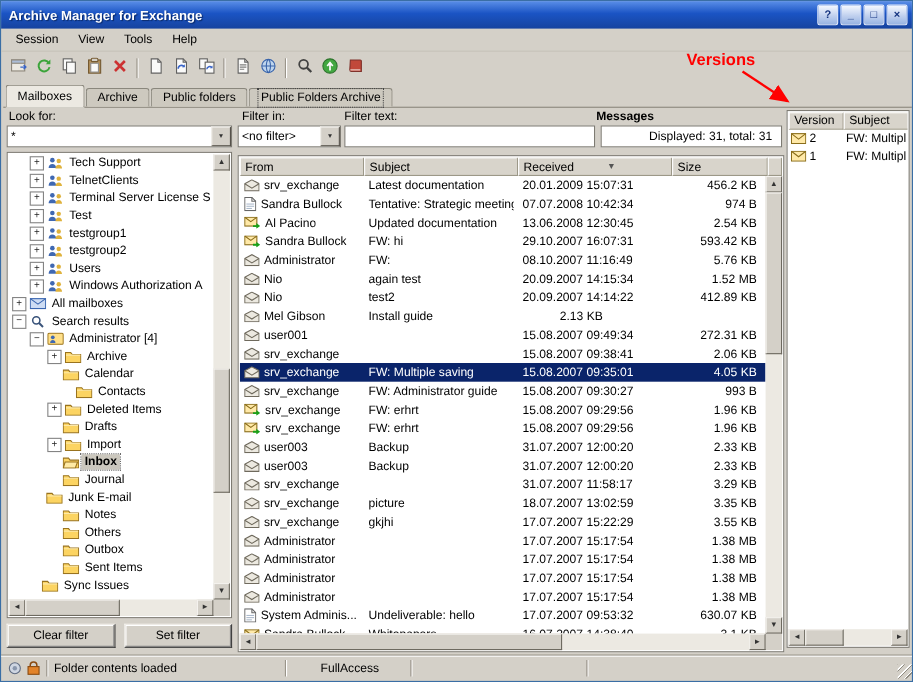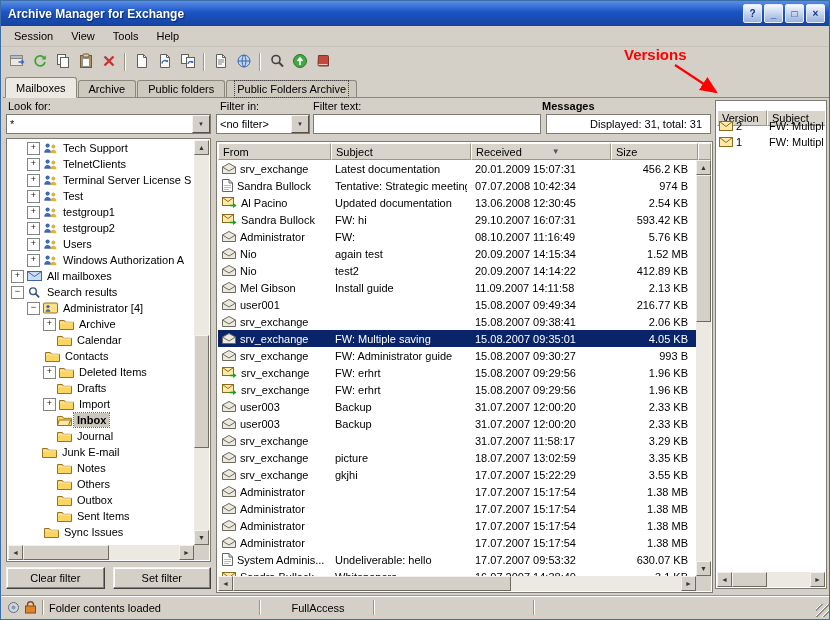--- a/index.html
+++ b/index.html
@@ -63,21 +63,21 @@
   .tbody{position:absolute;left:1px;top:18px;right:16px;bottom:16px;overflow:hidden;}
   .tr{height:17px;display:flex;align-items:center;}
   .tr.selected{background:var(--sel,#0a246a);color:#fff;}
   .td{height:17px;flex:none;display:flex;align-items:center;gap:4px;padding:0 4px;box-sizing:border-box;overflow:hidden;}
   .td.size{justify-content:flex-end;padding-right:10px;}
   .cell-text{white-space:nowrap;overflow:hidden;}
   .mico{flex:none;display:flex;align-items:center;}
 
   
   .right-panel{position:absolute;left:714px;top:2px;width:112px;height:489px;background:#fff;border:1px solid #7e7b73;box-sizing:border-box;}
-  .ver-head{position:absolute;left:1px;top:9px;right:1px;height:16px;display:flex;overflow:hidden;}
+  .ver-head{position:absolute;left:1px;top:1px;right:1px;height:16px;display:flex;overflow:hidden;}
   .ver-th{height:16px;flex:none;background:#d8d4cb;padding:1px 4px;display:flex;align-items:center;box-sizing:border-box;border:1px solid;border-color:#fff #9c9888 #9c9888 #fff;}
   .ver-body{position:absolute;left:1px;top:17px;right:1px;bottom:16px;overflow:hidden;}
   .ver-row{height:16px;display:flex;align-items:center;}
   .ver-td{height:16px;flex:none;display:flex;align-items:center;gap:3px;padding:0 2px;box-sizing:border-box;overflow:hidden;white-space:nowrap;}
 
   
   .sb{position:absolute;background:#ece9e2;display:flex;}
   .sb-v{flex-direction:column;width:15px;}
   .sb-h{flex-direction:row;height:15px;}
   .sb-btn{width:15px;height:15px;flex:none;background:#d4d0c8;border:1px solid;border-color:#f4f2ee #6e6a60 #6e6a60 #f4f2ee;display:flex;align-items:center;justify-content:center;font-size:7px;color:#333;box-sizing:border-box;}
@@ -374,21 +374,21 @@
             <div class="tree-row" style="padding-left:35px">
               <span class="expander-spacer"></span>
               <span class="tree-ico">
                 <svg width="15" height="12" viewBox="0 0 15 12">
                   <path d="M.5 2.5h4.8l1.4 1.8h7.8v7.2H.5z" fill="#fcd462" stroke="#99731f"></path>
                   <path d="M1 4.8h13" stroke="#fde9a9" fill="none"></path>
                 </svg>
               </span>
               <span class="tree-label">Calendar</span>
             </div>
-            <div class="tree-row" style="padding-left:23px">
+            <div class="tree-row" style="padding-left:47px">
               <span class="expander-spacer"></span>
               <span class="tree-ico">
                 <svg width="15" height="12" viewBox="0 0 15 12">
                   <path d="M.5 2.5h4.8l1.4 1.8h7.8v7.2H.5z" fill="#fcd462" stroke="#99731f"></path>
                   <path d="M1 4.8h13" stroke="#fde9a9" fill="none"></path>
                 </svg>
               </span>
               <span class="tree-label">Contacts</span>
             </div>
             <div class="tree-row" style="padding-left:35px">
@@ -484,21 +484,21 @@
             <div class="tree-row" style="padding-left:35px">
               <span class="expander-spacer"></span>
               <span class="tree-ico">
                 <svg width="15" height="12" viewBox="0 0 15 12">
                   <path d="M.5 2.5h4.8l1.4 1.8h7.8v7.2H.5z" fill="#fcd462" stroke="#99731f"></path>
                   <path d="M1 4.8h13" stroke="#fde9a9" fill="none"></path>
                 </svg>
               </span>
               <span class="tree-label">Sent Items</span>
             </div>
-            <div class="tree-row" style="padding-left:22px">
+            <div class="tree-row" style="padding-left:16px">
               <span class="expander-spacer"></span>
               <span class="tree-ico">
                 <svg width="15" height="12" viewBox="0 0 15 12">
                   <path d="M.5 2.5h4.8l1.4 1.8h7.8v7.2H.5z" fill="#fcd462" stroke="#99731f"></path>
                   <path d="M1 4.8h13" stroke="#fde9a9" fill="none"></path>
                 </svg>
               </span>
               <span class="tree-label">Sync Issues</span>
             </div>
           </div>
@@ -703,23 +703,20 @@
                   <svg width="14" height="11" viewBox="0 0 14 11">
                     <path d="M.5 4L7 .5 13.5 4v6.5H.5z" fill="#ece9e0" stroke="#6f6a5d"></path>
                     <path d="M.5 4L7 8l6.5-4" fill="none" stroke="#6f6a5d"></path>
                   </svg>
                 </span>
                 <span class="cell-text">Mel Gibson</span>
               </div>
               <div class="td" style="width:140px">
                 <span class="cell-text">Install guide</span>
               </div>
-              <div class="td" style="width:140px">
-                <span class="cell-text">11.09.2007 14:11:58</span>
-              </div>
               <div class="td size" style="width:87px">
                 <span class="cell-text">2.13 KB</span>
               </div>
             </div>
             <div class="tr">
               <div class="td" style="width:113px">
                 <span class="mico">
                   <svg width="14" height="11" viewBox="0 0 14 11">
                     <path d="M.5 4L7 .5 13.5 4v6.5H.5z" fill="#ece9e0" stroke="#6f6a5d"></path>
                     <path d="M.5 4L7 8l6.5-4" fill="none" stroke="#6f6a5d"></path>
@@ -727,21 +724,21 @@
                 </span>
                 <span class="cell-text">user001</span>
               </div>
               <div class="td" style="width:140px">
                 <span class="cell-text"></span>
               </div>
               <div class="td" style="width:140px">
                 <span class="cell-text">15.08.2007 09:49:34</span>
               </div>
               <div class="td size" style="width:87px">
-                <span class="cell-text">216.77 KB</span>
+                <span class="cell-text">272.31 KB</span>
               </div>
             </div>
             <div class="tr">
               <div class="td" style="width:113px">
                 <span class="mico">
                   <svg width="14" height="11" viewBox="0 0 14 11">
                     <path d="M.5 4L7 .5 13.5 4v6.5H.5z" fill="#ece9e0" stroke="#6f6a5d"></path>
                     <path d="M.5 4L7 8l6.5-4" fill="none" stroke="#6f6a5d"></path>
                   </svg>
                 </span>

